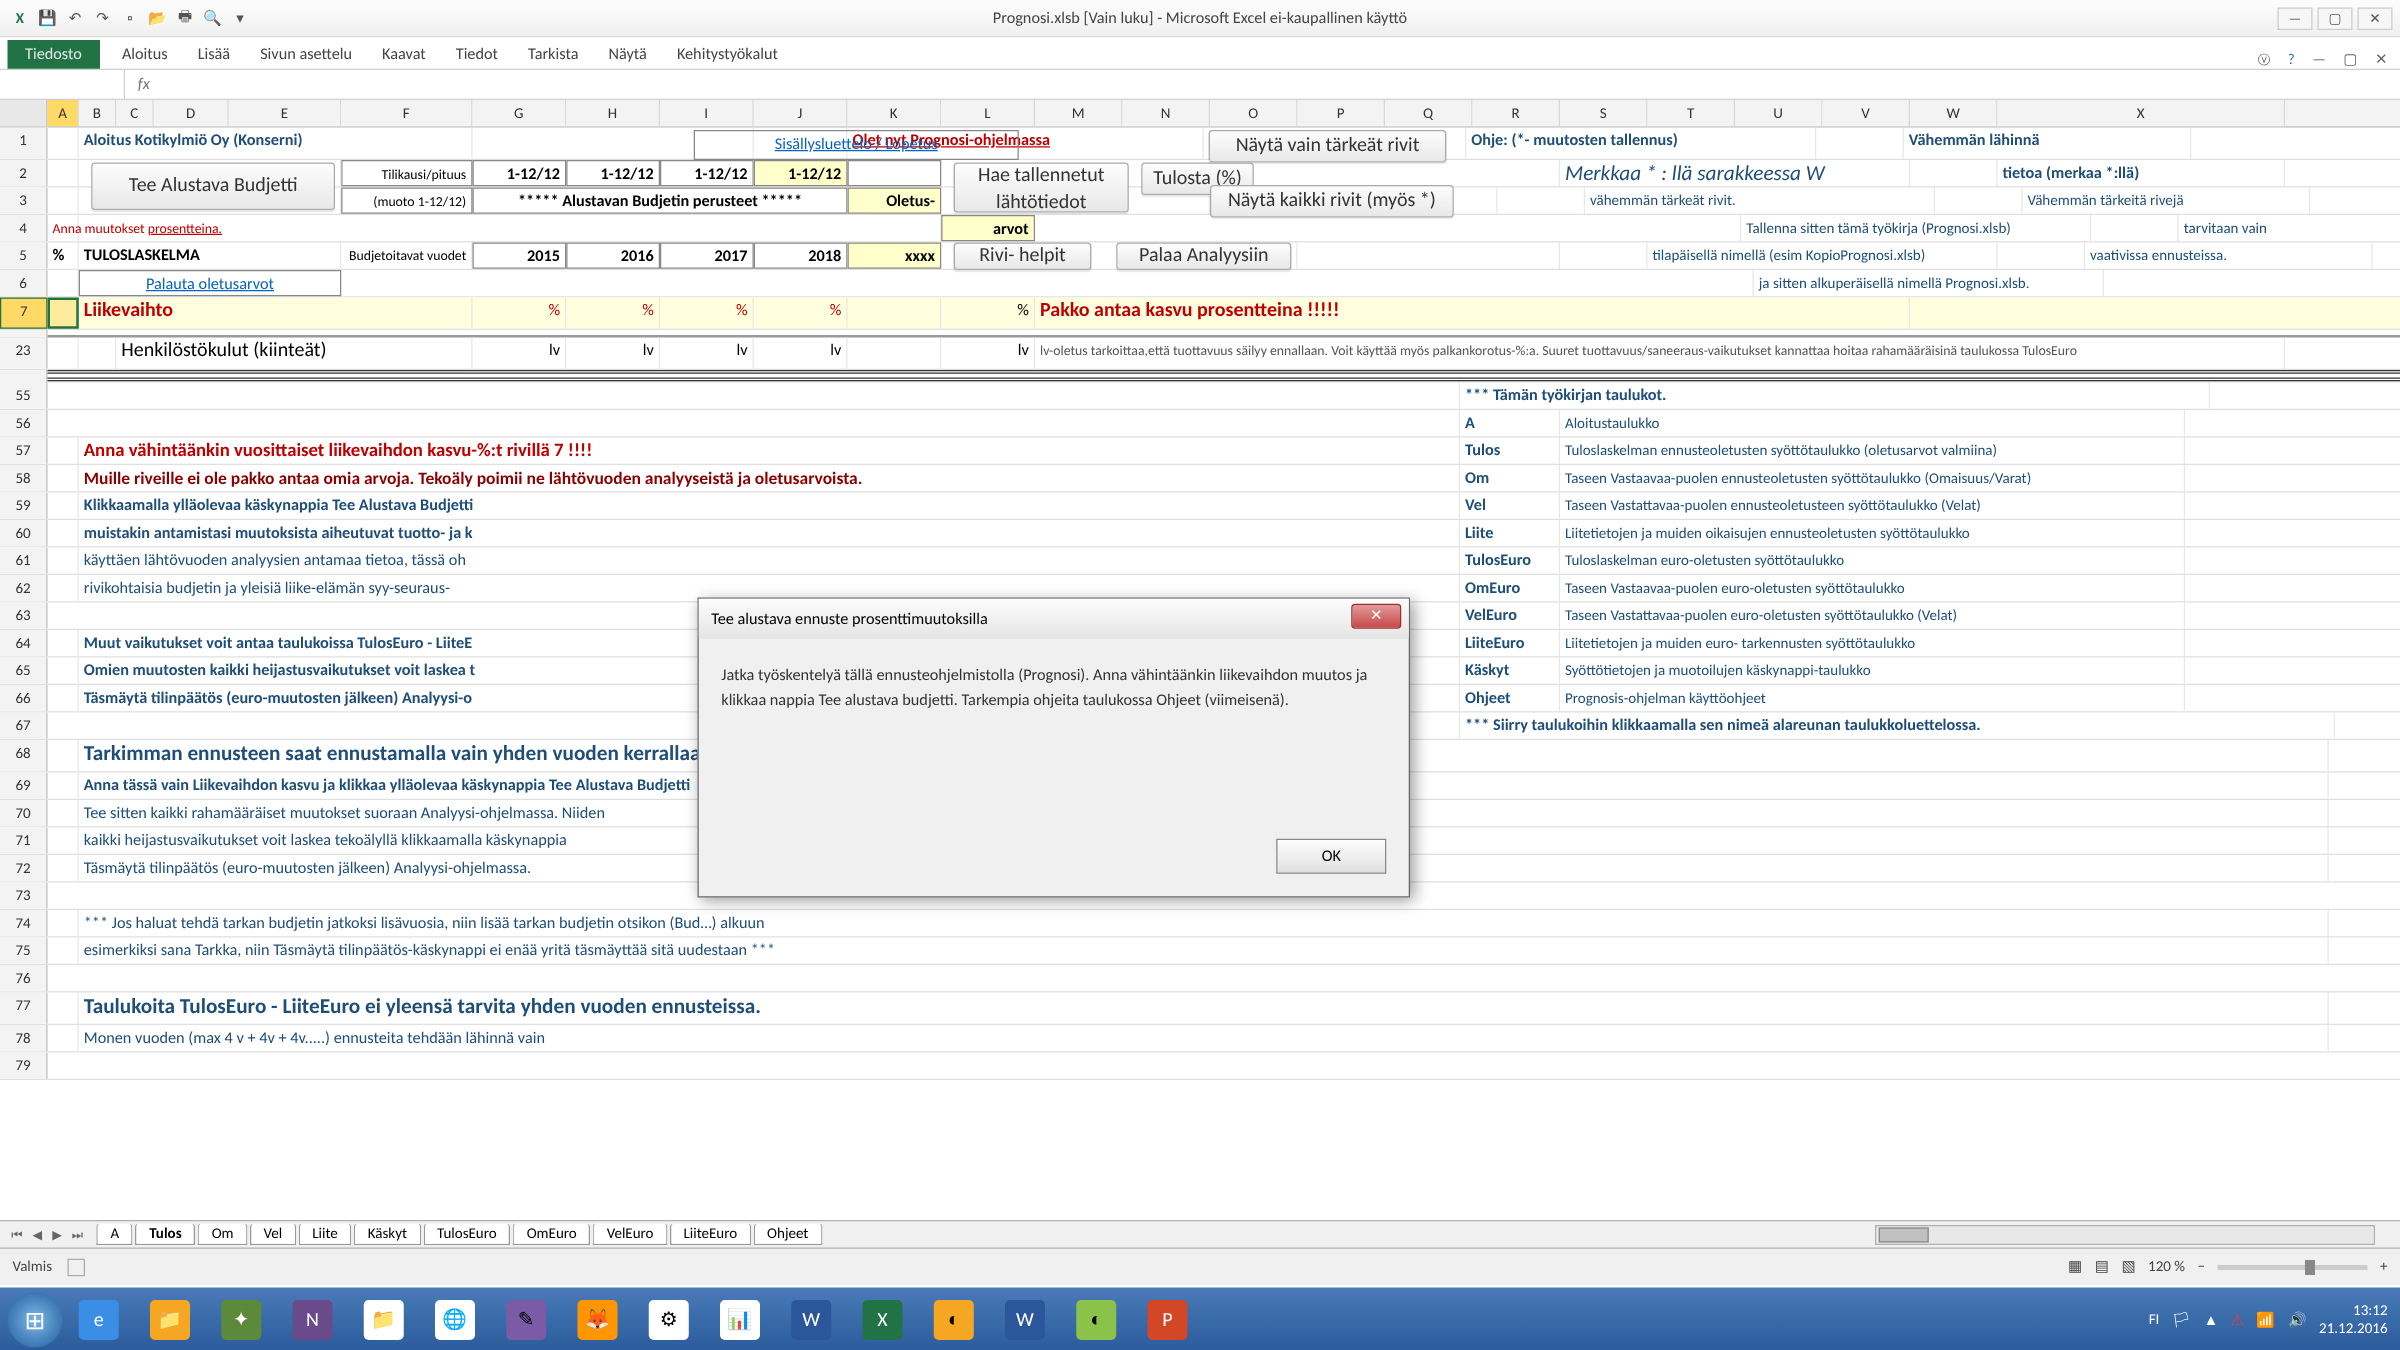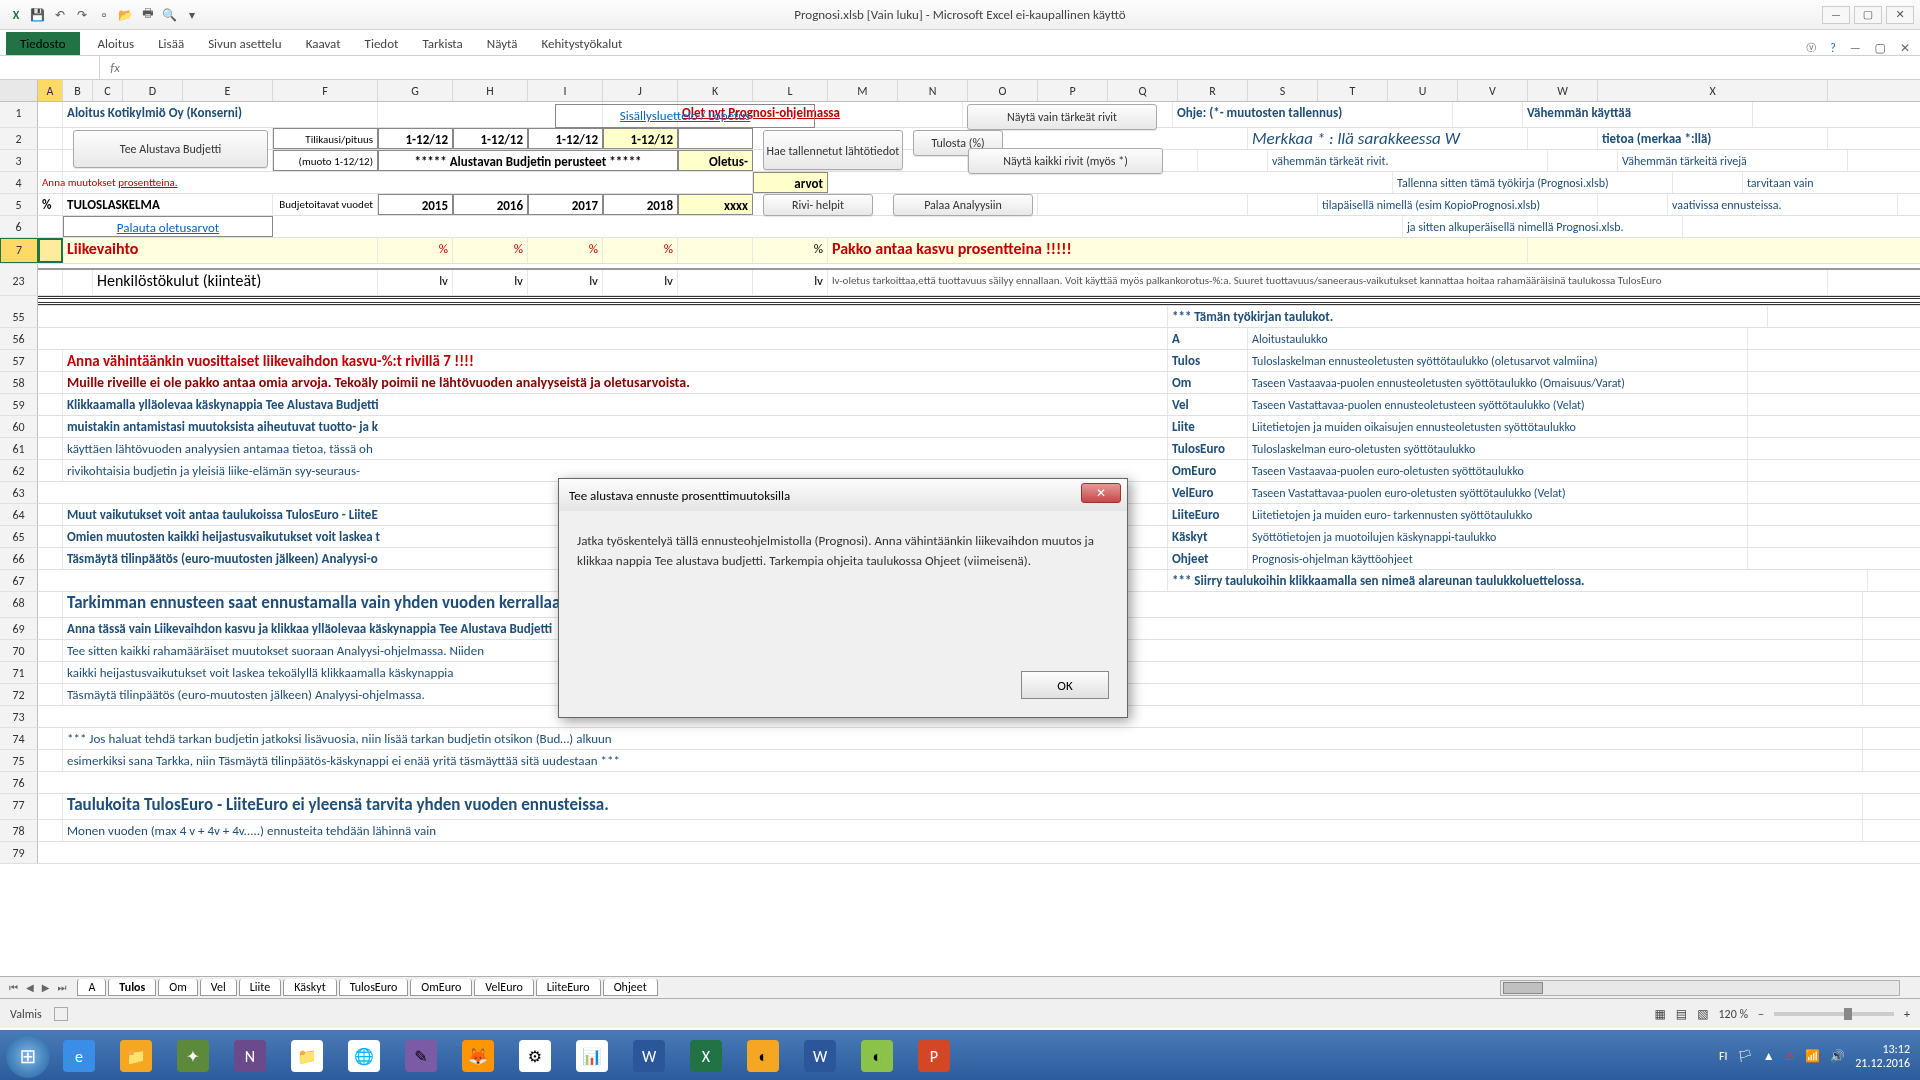--- a/index.html
+++ b/index.html
@@ -4,21 +4,21 @@
 <style>
 *{margin:0;padding:0;box-sizing:border-box;font-family:"Segoe UI",Calibri,Arial,sans-serif;}
 body{background:#fff;overflow:hidden;width:1920px;height:1080px;}
 .titlebar{height:30px;background:linear-gradient(#fdfdfd,#f0f0f0);border-bottom:1px solid #d4d4d4;display:flex;align-items:center;position:relative;}
 .qat{display:flex;gap:6px;padding:0 8px;align-items:center;}
 .qat-icon{width:16px;height:16px;display:flex;align-items:center;justify-content:center;font-size:12px;color:#555;}
 .title-text{position:absolute;left:50%;transform:translateX(-50%);font-size:13px;color:#444;}
 .win-controls{position:absolute;right:6px;display:flex;gap:4px;}
 .win-btn{width:28px;height:18px;border:1px solid #ccc;background:#f7f7f7;display:flex;align-items:center;justify-content:center;font-size:11px;color:#555;}
 .ribbon-tabs{height:26px;background:#fff;display:flex;align-items:flex-end;padding:0 6px;border-bottom:1px solid #d0d0d0;position:relative;}
-.file-tab{background:#217346;color:#000000;padding:4px 14px;font-size:13px;margin-right:6px;}
+.file-tab{background:#217346;color:#e5e5e5;padding:4px 14px;font-size:13px;margin-right:6px;}
 .ribbon-tab{padding:4px 12px;font-size:13px;color:#444;cursor:pointer;}
 .ribbon-help{position:absolute;right:10px;display:flex;gap:14px;align-items:center;font-size:12px;color:#666;}
 .ribbon-help .chev{font-size:10px;}
 .formula-bar{height:24px;border-bottom:1px solid #d0d0d0;display:flex;align-items:center;}
 .namebox{width:100px;border-right:1px solid #d0d0d0;height:100%;display:flex;align-items:center;padding:0 6px;font-size:12px;}
 .fx{width:30px;text-align:center;font-style:italic;color:#777;font-size:13px;}
 .col-headers{height:22px;display:flex;background:#f3f3f3;border-bottom:1px solid #c0c0c0;}
 .corner{width:38px;border-right:1px solid #c0c0c0;background:#e8e8e8;}
 .col-h{border-right:1px solid #d8d8d8;text-align:center;font-size:12px;color:#333;line-height:22px;background:#f3f3f3;}
 .col-h.sel{background:#ffd966;}
@@ -33,21 +33,21 @@
 .cell.darkred{color:#8b0000;}
 .cell.blue{color:#1f4e79;}
 .cell.link{color:#0563c1;text-decoration:underline;}
 .cell.right{text-align:right;}
 .cell.center{text-align:center;}
 .cell.bordered{border:1px solid #888;}
 .cell.yellow{background:#ffffcc;}
 .cell.sel{background:#ffeb9c;border:2px solid #217346;}
 .cell.bigred{color:#c00000;font-weight:bold;font-size:16px;}
 .cell.bigblue{color:#1f4e79;font-weight:bold;font-size:17px;}
-.excel-btn{display:inline-flex;align-items:center;justify-content:center;background:linear-gradient(#fdfdfd,#e8e8e8);border:1px solid #aaa;border-radius:3px;font-size:12px;color:#333;box-shadow:0 1px 1px rgba(0,0,0,.1);cursor:pointer;}
+.excel-btn{display:inline-flex;align-items:center;justify-content:center;background:linear-gradient(#fdfdfd,#e8e8e8);border:1px solid #aaa;border-radius:3px;font-size:16px;color:#333;box-shadow:0 1px 1px rgba(0,0,0,.1);cursor:pointer;}
 .sheet-tabs{position:absolute;bottom:30px;left:0;right:0;height:22px;background:#f0f0f0;border-top:1px solid #b0b0b0;display:flex;align-items:center;padding-left:6px;}
 .tab-nav{display:flex;gap:2px;margin-right:8px;}
 .tab-nav span{font-size:10px;color:#666;padding:0 3px;cursor:pointer;}
 .sheet-tab{background:#fff;border:1px solid #999;border-bottom:none;padding:1px 10px;font-size:12px;margin-right:2px;cursor:pointer;border-radius:0 0 3px 3px;transform:scaleY(-1);}
 .sheet-tab span{display:inline-block;transform:scaleY(-1);}
 .sheet-tab.active{font-weight:bold;background:#fff;}
 .hscroll{position:absolute;right:20px;bottom:2px;width:400px;height:16px;background:#e8e8e8;border:1px solid #b0b0b0;}
 .hscroll-thumb{position:absolute;left:2px;width:40px;height:12px;top:1px;background:#c0c0c0;border:1px solid #888;}
 .status-bar{position:absolute;bottom:0;left:0;right:0;height:30px;background:#f0f0f0;border-top:1px solid #b0b0b0;display:flex;align-items:center;padding:0 10px;font-size:12px;color:#444;}
 .status-right{position:absolute;right:10px;display:flex;align-items:center;gap:10px;}
@@ -155,21 +155,21 @@
   <div class="cell blue bold" style="width:315px;">Aloitus Kotikylmiö Oy (Konserni)</div>
   <div class="cell center" style="width:225px;position:relative;overflow:visible;"></div>
   <div style="position:absolute;left:555px;top:2px;width:260px;" class="cell link center bordered">Sisällysluettelo / Lopetus</div>
   <div class="cell cK"></div>
   <div class="cell red bold" style="width:285px;text-decoration:underline;">Olet nyt Prognosi-ohjelmassa</div>
   <div class="cell" style="width:210px;">
     <div class="excel-btn" style="width:190px;height:26px;position:absolute;top:2px;">Näytä vain tärkeät rivit</div>
   </div>
   <div class="cell blue bold" style="width:280px;">Ohje: (*- muutosten tallennus)</div>
   <div class="cell cW"></div>
-  <div class="cell blue bold cX">Vähemmän käyttää</div>
+  <div class="cell blue bold cX">Vähemmän lähinnä</div>
 </div>
 
 <div class="row">
   <div class="row-h">2</div>
   <div class="cell cA"></div>
   <div class="cell" style="width:210px;position:relative;" rowspan="2">
     <div class="excel-btn" style="position:absolute;top:2px;left:10px;width:195px;height:38px;">Tee Alustava Budjetti</div>
   </div>
   <div class="cell cF right bordered" style="font-size:11px;">Tilikausi/pituus</div>
   <div class="cell cG right bordered bold">1-12/12</div>

